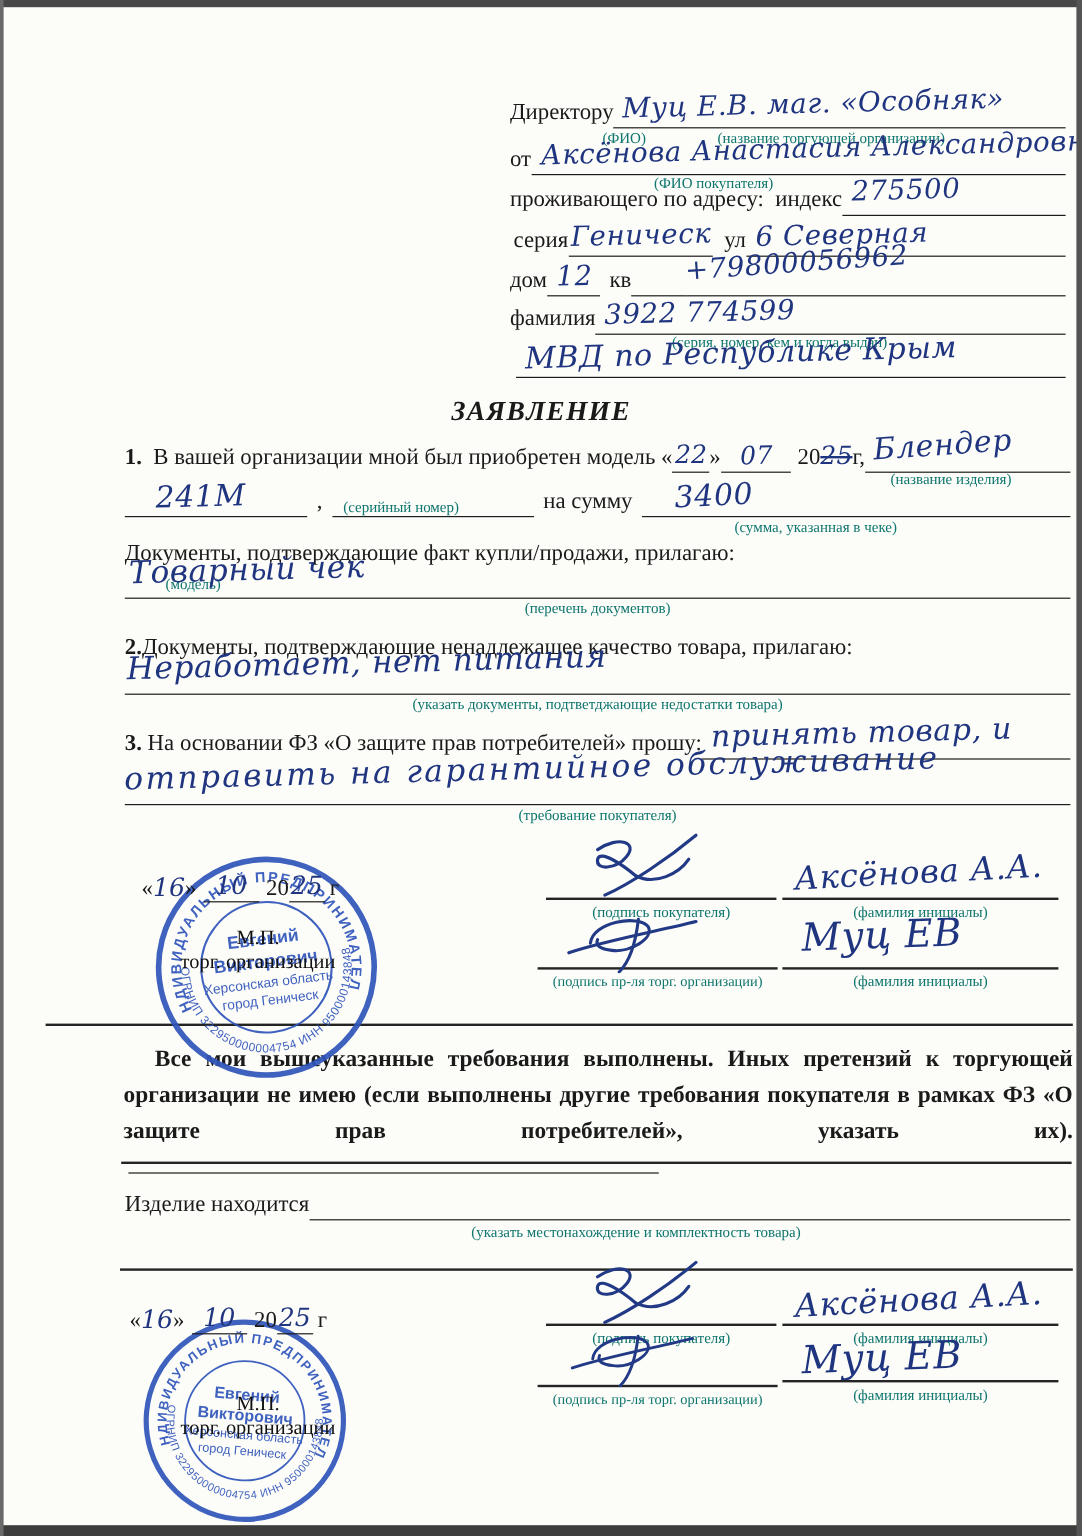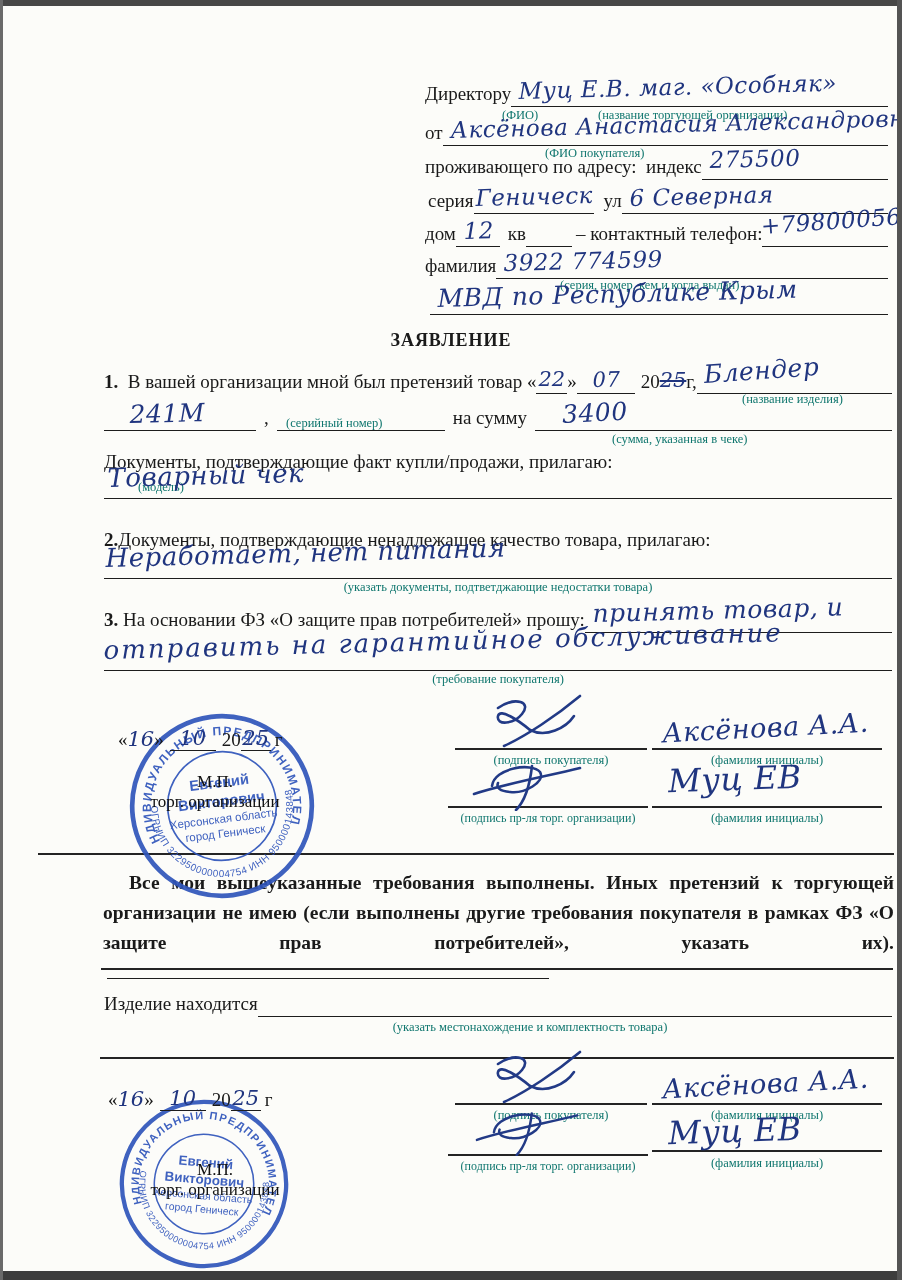--- a/index.html
+++ b/index.html
@@ -16,21 +16,21 @@
   .lbl{white-space:pre;}
   .b{font-weight:bold;}
   .bl{border-bottom:1.6px solid #1d1d1d;position:relative;height:24px;}
   .fill{flex:1;}
   .hand{font-family:"DejaVu Serif",serif;font-style:italic;color:#20357f;
         white-space:nowrap;letter-spacing:.5px;}
   .bl>.hand{position:absolute;left:8px;bottom:-1px;font-size:23px;transform:rotate(-1.5deg);transform-origin:left bottom;}
   .cap{position:absolute;font-size:12.5px;color:#0f766e;white-space:nowrap;}
   .cap.center{text-align:center;}
   .title{position:absolute;left:0;top:330px;width:100%;text-align:center;
-         font-size:18px;font-weight:bold;letter-spacing:1px;}
+         font-size:23px;font-weight:bold;letter-spacing:1px;font-style:italic;}
   .boldpar{position:absolute;left:103px;top:868px;width:791px;font-size:19.5px;font-weight:bold;
            line-height:30px;text-align:justify;text-indent:26px;margin:0;}
   .tailblank{display:inline-block;width:442px;border-bottom:1.8px solid #1d1d1d;height:15px;margin-left:4px;}
   .hline{position:absolute;background:#242424;}
   .sig{position:absolute;z-index:4;}
   .stamp{position:absolute;z-index:2;opacity:.92;}
   .mp{position:absolute;z-index:3;font-size:17px;text-align:center;color:#111;}
   .datepart{display:flex;align-items:flex-end;font-size:19px;}
   .dhand{font-family:"DejaVu Serif",serif;font-style:italic;color:#20357f;font-size:21px;}
   .dbl{display:inline-block;border-bottom:1.5px solid #1d1d1d;text-align:center;}
@@ -77,21 +77,20 @@
 
   <div class="row" style="left:425px;top:222px;width:463px;text-align:center;">
     <span class="lbl">дом</span>
     <span class="bl" style="width:44px;">
         <span class="hand">12</span>
       </span>
     <span class="lbl" style="padding-left:8px;">кв</span>
     <span class="bl" style="width:46px;">
         <span class="hand"></span>
       </span>
-    <span class="lbl" style="padding-left:4px;">– контактный телефон:</span>
     <span class="bl fill">
         <span class="hand" style="left:0;bottom:4px;transform:rotate(-4deg);">+79800056962</span>
       </span>
   </div>
 
   <div class="row" style="left:425px;top:254px;width:463px;">
     <span class="lbl">фамилия</span>
     <span class="bl fill">
         <span class="hand">3922    774599</span>
       </span>
@@ -101,21 +100,21 @@
   <div class="row" style="left:430px;top:290px;width:458px;">
     <span class="bl fill">
         <span class="hand" style="font-size:25px;">МВД  по  Республике  Крым</span>
       </span>
   </div>
 
   <div class="title">ЗАЯВЛЕНИЕ</div>
 
   <div class="row" style="left:104px;top:366px;width:788px;">
     <span class="lbl b">1.</span>
-    <span class="lbl">  В вашей организации мной был претензий товар «</span>
+    <span class="lbl">  В вашей организации мной был приобретен модель «</span>
     <span class="dhand" style="border-bottom:1.5px solid #1d1d1d;padding:0 2px;">22</span>
     <span class="lbl">»</span>
     <span class="bl" style="width:58px;">
         <span class="hand" style="font-size:21px;left:16px;">07</span>
       </span>
     <span class="lbl" style="padding-left:6px;">20</span>
     <span class="dhand" style="text-decoration:line-through;">25</span>
     <span class="lbl">г,</span>
     <span class="bl fill">
         <span class="hand" style="font-size:25px;bottom:2px;transform:rotate(-4deg);">Блендер</span>
@@ -139,20 +138,21 @@
   <span class="cap" style="left:612px;top:432px;">(сумма, указанная в чеке)</span>
 
   <div class="row" style="left:104px;top:450px;width:788px;">
     <span>Документы, подтверждающие факт купли/продажи, прилагаю:</span>
   </div>
   <div class="row" style="left:104px;top:468px;width:788px;">
     <span class="bl fill" style="height:30px;">
         <span class="hand" style="font-size:26px;left:4px;bottom:2px;">Товарный чек</span>
       </span>
   </div>
+  <span class="cap center" style="left:104px;top:500px;width:788px;">(перечень документов)</span>
 
   <div class="row" style="left:104px;top:528px;width:788px;">
     <span class="lbl b">2.</span>
     <span>  Документы, подтверждающие ненадлежащее качество товара, прилагаю:</span>
   </div>
   <div class="row" style="left:104px;top:546px;width:788px;">
     <span class="bl fill" style="height:32px;">
         <span class="hand" style="font-size:26px;left:2px;bottom:2px;">Неработает,  нет  питания</span>
       </span>
   </div>

